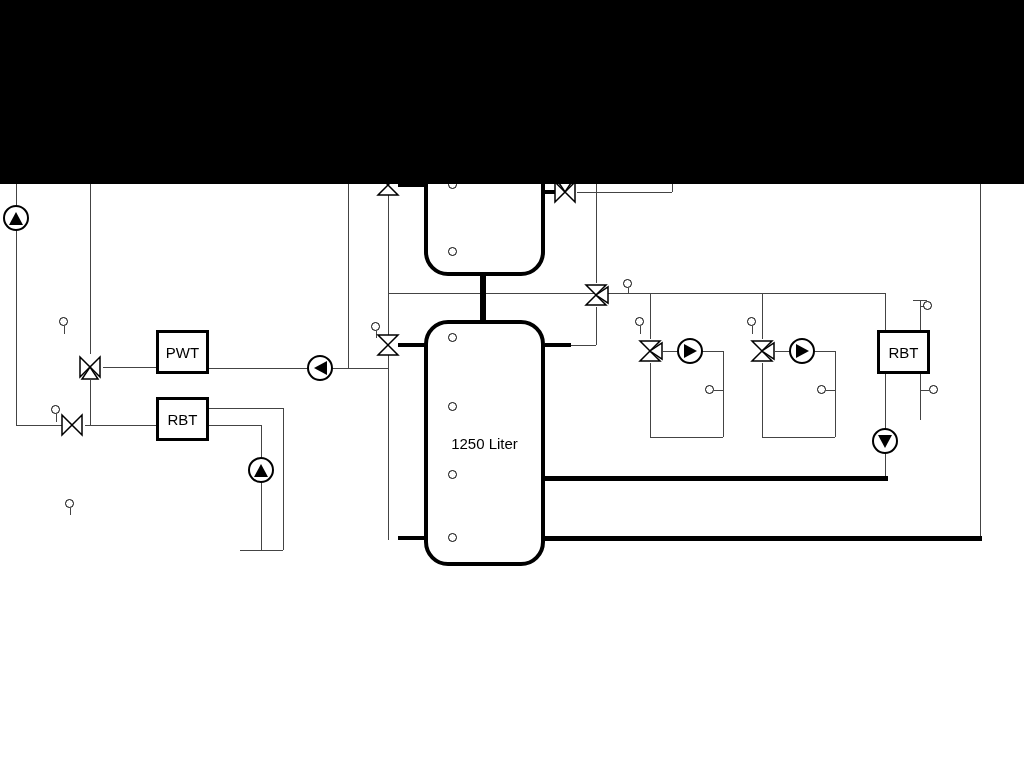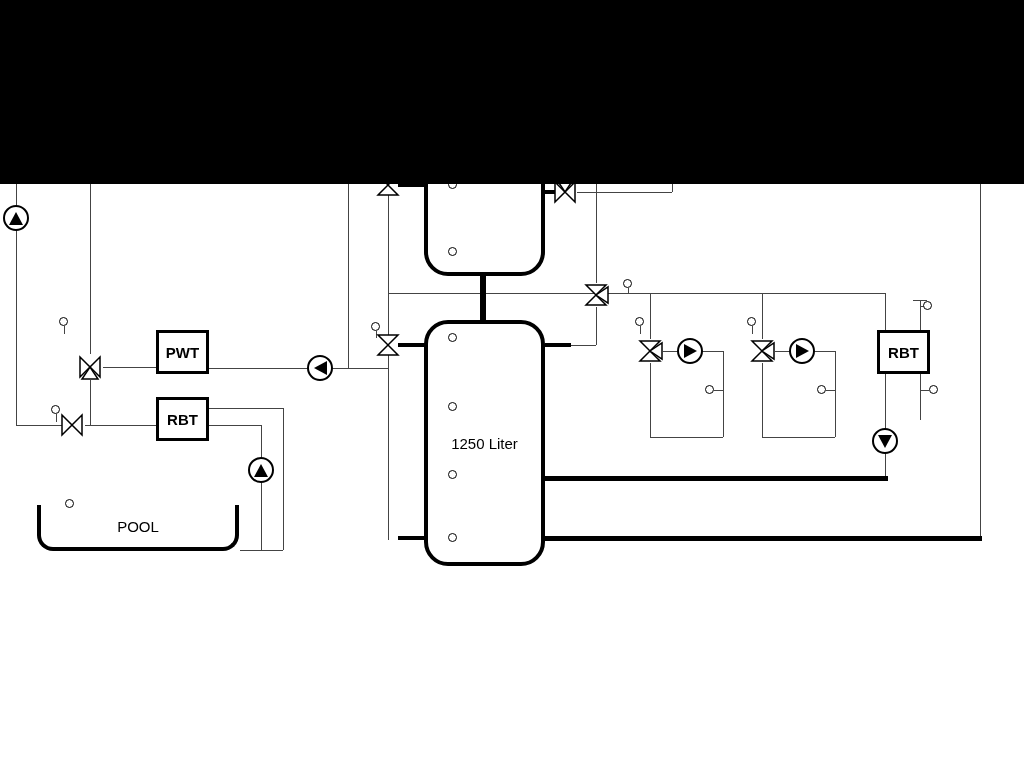--- a/index.html
+++ b/index.html
@@ -2,21 +2,21 @@
 <html><head>
 <meta charset="utf-8">
 <style>
   html,body{margin:0;padding:0;background:#fff;}
   .stage{position:relative;width:1024px;height:768px;background:#fff;overflow:hidden;
          font-family:"Liberation Sans",sans-serif;color:#000;}
   .hl{position:absolute;height:1px;background:#444;z-index:1;}
   .vl{position:absolute;width:1px;background:#444;z-index:1;}
   .pk{position:absolute;background:#000;z-index:2;}
   .box{position:absolute;box-sizing:border-box;border:3px solid #000;background:#fff;
-       display:flex;align-items:center;justify-content:center;font-size:15px;z-index:4;font-weight:bold;}
+       display:flex;align-items:center;justify-content:center;font-size:15px;z-index:4;}
   .tank{position:absolute;box-sizing:border-box;border:4px solid #000;background:#fff;border-radius:24px;
         display:flex;align-items:center;justify-content:center;font-size:15px;z-index:4;}
   .pool{position:absolute;box-sizing:border-box;border:4px solid #000;border-top:none;
         border-radius:0 0 16px 16px;background:#fff;display:flex;align-items:center;justify-content:center;
         font-size:15px;z-index:4;}
   .collbl{position:absolute;bottom:6px;width:100%;text-align:center;}
   .sens{position:absolute;width:7px;height:7px;border:1.4px solid #000;border-radius:50%;background:#fff;z-index:6;}
   .pump{position:absolute;width:22px;height:22px;border:2px solid #000;border-radius:50%;background:#fff;
         z-index:6;display:flex;align-items:center;justify-content:center;}
   .tri-up{width:0;height:0;border-left:7px solid transparent;border-right:7px solid transparent;border-bottom:13px solid #000;}
@@ -133,23 +133,20 @@
   </div>
   <div class="box" style="left:156px;top:330px;width:53px;height:44px">
     <span>PWT</span>
   </div>
   <div class="box" style="left:156px;top:397px;width:53px;height:44px">
     <span>RBT</span>
   </div>
   <div class="box" style="left:877px;top:330px;width:53px;height:44px">
     <span>RBT</span>
   </div>
-  <div class="pool" style="left:37px;top:505px;width:202px;height:46px">
-    <span>POOL</span>
-  </div>
 
   <div class="sens" style="left:224px;top:11px"></div>
   <div class="sens" style="left:45px;top:52px"></div>
   <div class="sens" style="left:448px;top:42px"></div>
   <div class="sens" style="left:448px;top:95px"></div>
   <div class="sens" style="left:448px;top:180px"></div>
   <div class="sens" style="left:448px;top:247px"></div>
   <div class="sens" style="left:448px;top:333px"></div>
   <div class="sens" style="left:448px;top:402px"></div>
   <div class="sens" style="left:448px;top:470px"></div>

